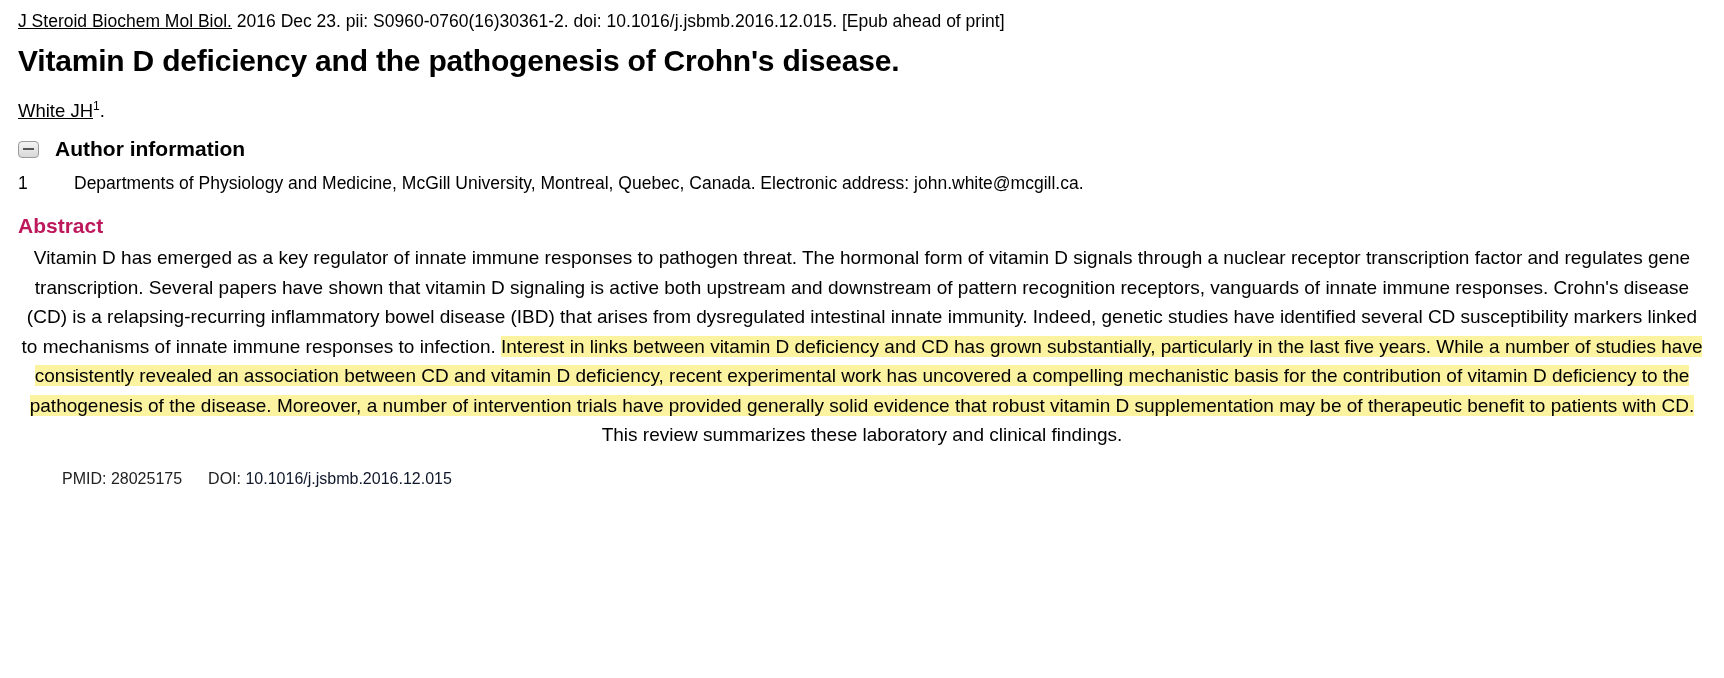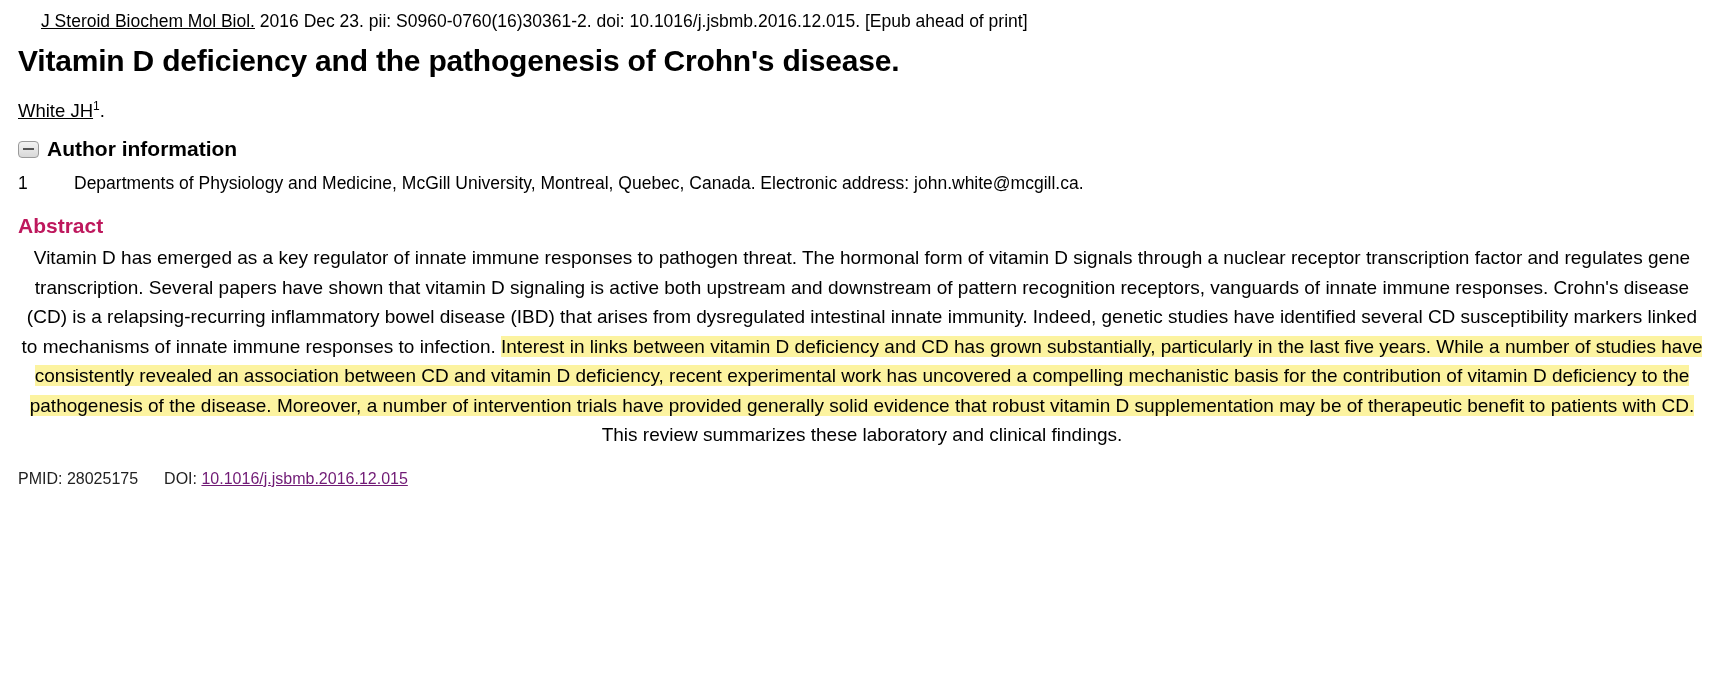--- a/index.html
+++ b/index.html
@@ -24,21 +24,20 @@
     font-size: 17.5px;
     line-height: 22px;
     color: #000;
     margin-bottom: 10px;
     white-space: nowrap;
   }
   .cit .journal {
     text-decoration: underline;
     color: #000;
     cursor: pointer;
-    margin-left: 23px;
   }
   
   .title {
     font-size: 30px;
     font-weight: bold;
     line-height: 38px;
     margin: 8px 0 14px 0;
     letter-spacing: -0.2px;
   }
   
@@ -53,21 +52,21 @@
   }
   .authors sup {
     font-size: 12px;
     vertical-align: super;
     text-decoration: none;
   }
   
   .auth-info-row {
     display: flex;
     align-items: center;
-    gap: 8px;
+    gap: 16px;
     margin-bottom: 10px;
   }
   .toggle-icon {
     width: 21px;
     height: 17px;
     border-radius: 4px;
     background: linear-gradient(#f3f3f3, #d8d8d8);
     border: 1px solid #9a9a9a;
     display: inline-flex;
     align-items: center;
@@ -129,24 +128,24 @@
   }
   .keywords .kw-label {
     font-weight: bold;
   }
   .ids {
     font-size: 16px;
     line-height: 22px;
     color: #222;
     display: flex;
     gap: 26px;
+    margin-left: 44px;
   }
   .ids .doi-link {
-    text-decoration: underline;
-    color: #701a75;
+    color: #0f172a;
     cursor: pointer;
   }
 </style>
 </head>
 <body>
 
 <div class="page">
 
   <div class="cit">
     <span class="journal">J Steroid Biochem Mol Biol.</span><span> 2016 Dec 23. pii: S0960-0760(16)30361-2. doi: 10.1016/j.jsbmb.2016.12.015. [Epub ahead of print]</span>

